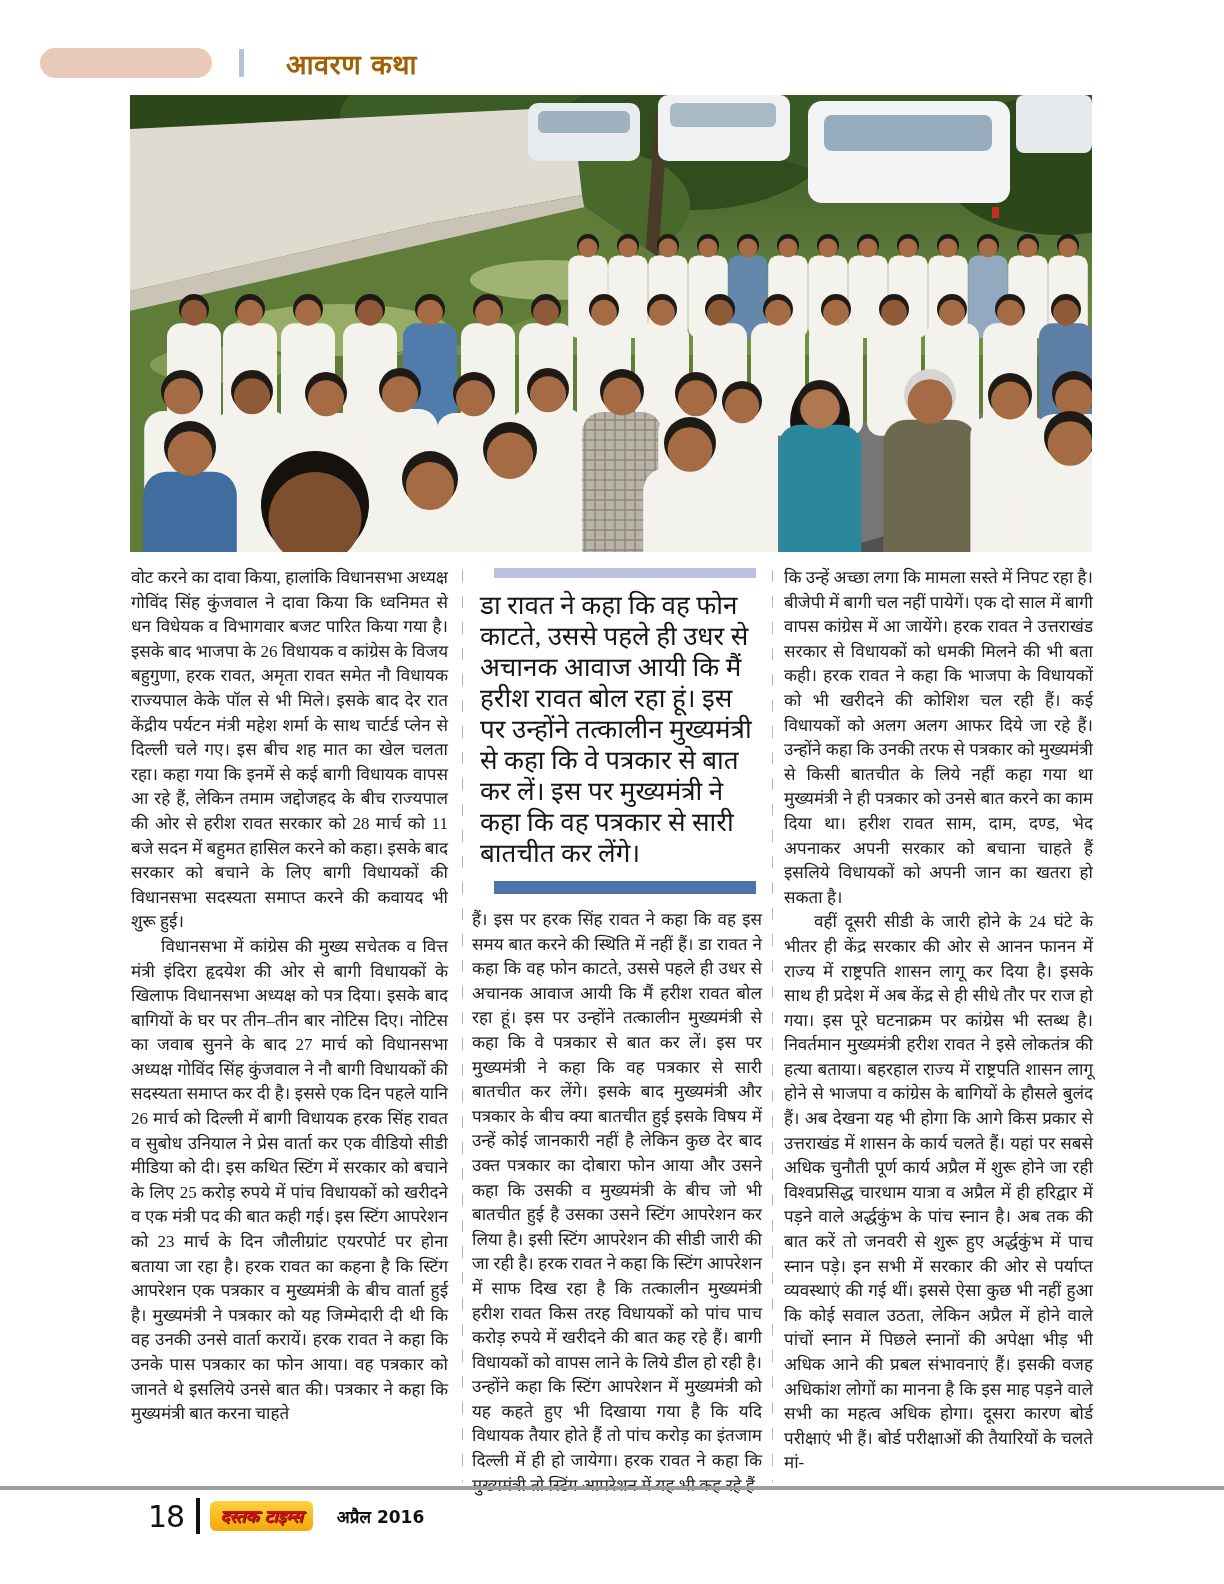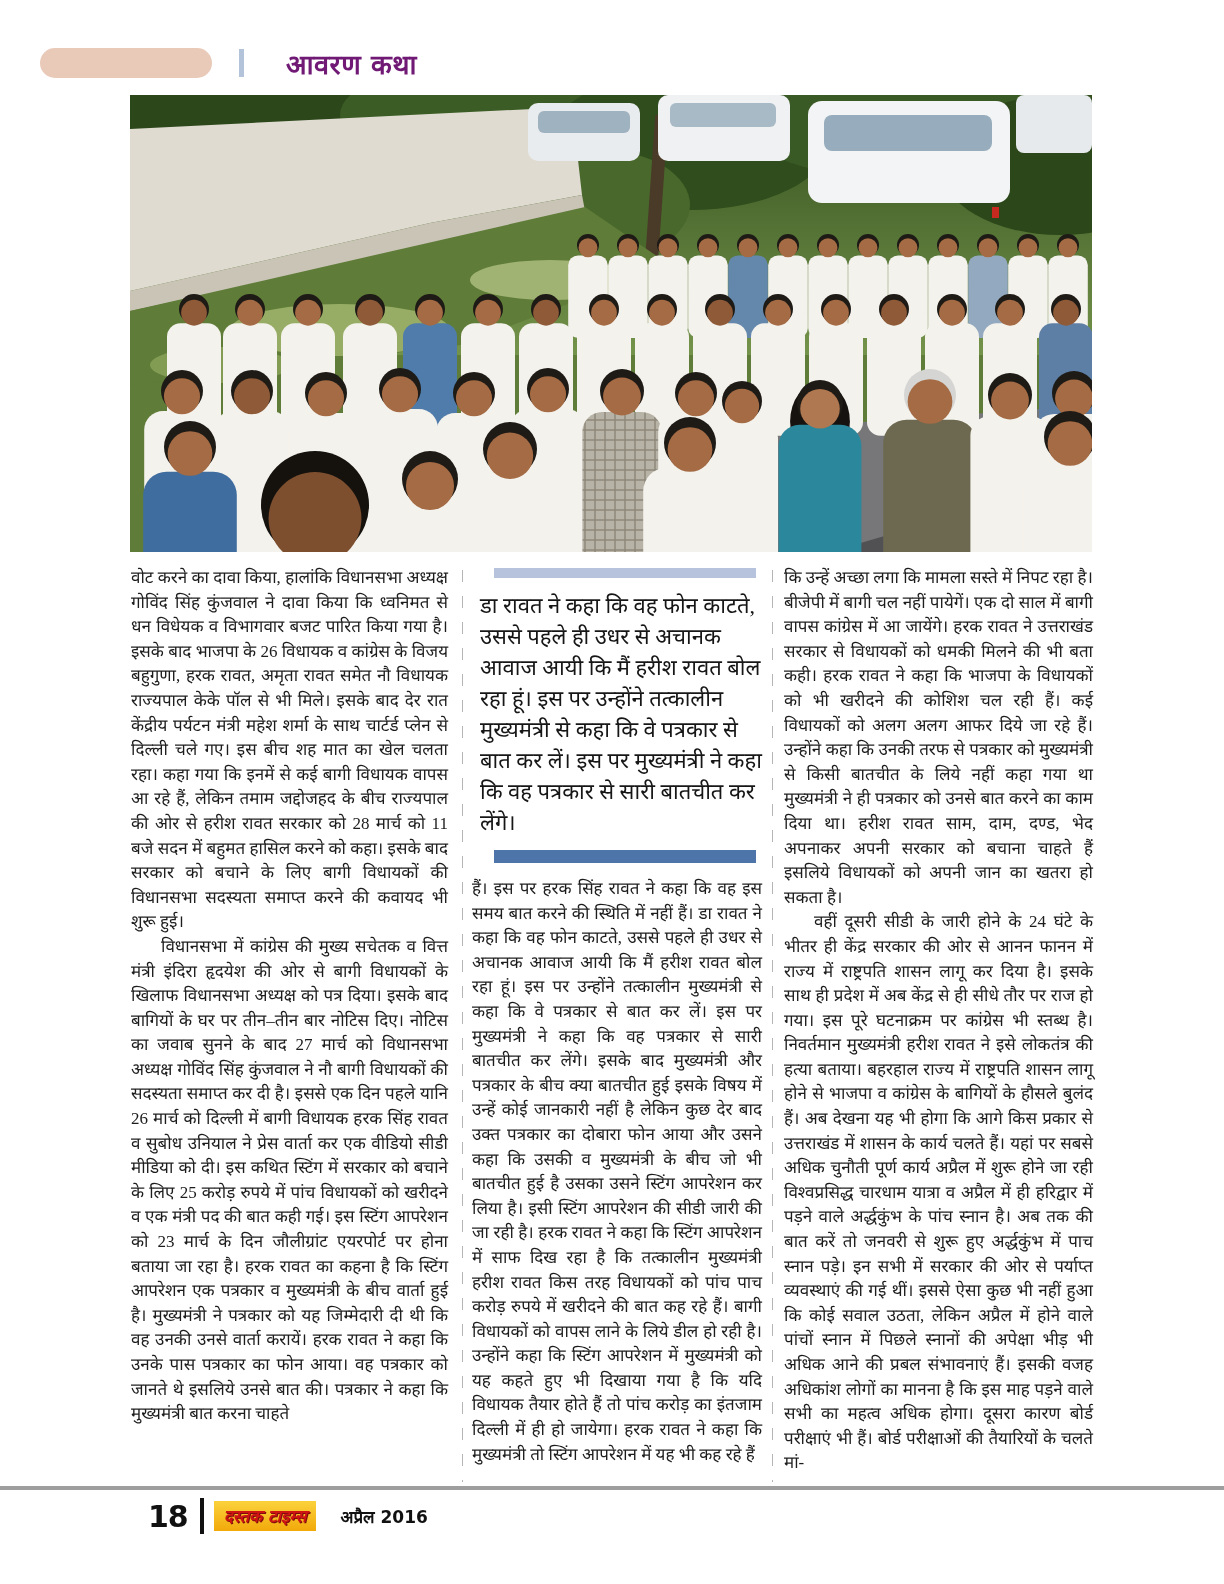--- a/index.html
+++ b/index.html
@@ -3,21 +3,21 @@
 <meta charset="utf-8">
 <style>
   html,body{margin:0;padding:0;background:#ffffff;}
   .page{position:relative;width:1224px;height:1584px;background:#fff;overflow:hidden;
         font-family:"DejaVu Sans","Liberation Sans",sans-serif;color:#1c1c1c;}
 
   
   .hdr{position:absolute;left:40px;top:46px;height:34px;display:flex;align-items:center;}
   .hdr-pill{width:172px;height:30px;border-radius:16px;background:#e9c9b8;}
   .hdr-div{width:5px;height:28px;background:#b3c3d9;margin-left:27px;}
-  .hdr-title{margin-left:42px;font-size:27px;font-weight:bold;color:#701a75;letter-spacing:.5px;}
+  .hdr-title{margin-left:42px;font-size:27px;font-weight:bold;color:#a16207;letter-spacing:.5px;}
 
   
   .photo{position:absolute;left:130px;top:95px;width:962px;height:457px;margin:0;
          overflow:hidden;background:#5f7c38;}
   .photo svg{display:block;}
 
   
   .columns{position:absolute;left:131px;top:566px;width:962px;height:922px;display:flex;font-family:Liberation Serif, serif;}
   .col{box-sizing:border-box;font-size:17px;line-height:24.6px;text-align:justify;}
   .c1{width:331px;padding-right:14px;}
@@ -26,31 +26,31 @@
   .col p{margin:0;}
   .col p.indent{text-indent:30px;}
   .vsep{position:absolute;top:4px;height:912px;width:1px;
         background:repeating-linear-gradient(to bottom,#b5b5b5 0 12px,transparent 12px 26px);}
   .vsep.g1{left:331px;} .vsep.g2{left:641px;}
 
   
   .pullquote{margin:2px 0 14px 0;}
   .pq-bar{height:10px;width:262px;margin-left:22px;background:#b7c3dd;}
   .pq-bar.bottom{height:13px;background:#4d75a9;margin-top:12px;}
-  .pq-text{margin:12px 0 0 8px !important;font-size:22px;line-height:31px;
+  .pq-text{margin:12px 0 0 8px !important;font-size:26px;line-height:31px;
            text-align:left;color:#161616;}
 
   
   .f-rule{position:absolute;left:0;top:1486px;width:1224px;height:4px;background:#9e9e9e;}
   .f-row{position:absolute;left:148px;top:1497px;display:flex;align-items:center;height:38px;}
-  .f-page{font-size:30px;font-weight:700;color:#111;letter-spacing:-1px;}
+  .f-page{font-size:30px;font-weight:400;color:#111;letter-spacing:-1px;}
   .f-vbar{width:4px;height:36px;background:#111;margin:0 10px 0 12px;}
   .f-logo{display:inline-block;background:linear-gradient(#fbd23c,#f2a90a);
           color:#cf1414;font-weight:bold;font-style:italic;font-size:17px;
-          padding:3px 10px 4px 10px;text-shadow:1px 1px 0 #7d0d0d;border-radius:0;}
+          padding:3px 10px 4px 10px;text-shadow:1px 1px 0 #7d0d0d;border-radius:6px;}
   .f-issue{margin-left:24px;font-weight:bold;font-size:17px;color:#111;}
 </style>
 </head>
 <body>
 
 <div class="page">
 
   <div class="hdr">
     <div class="hdr-pill"></div>
     <div class="hdr-div"></div>

